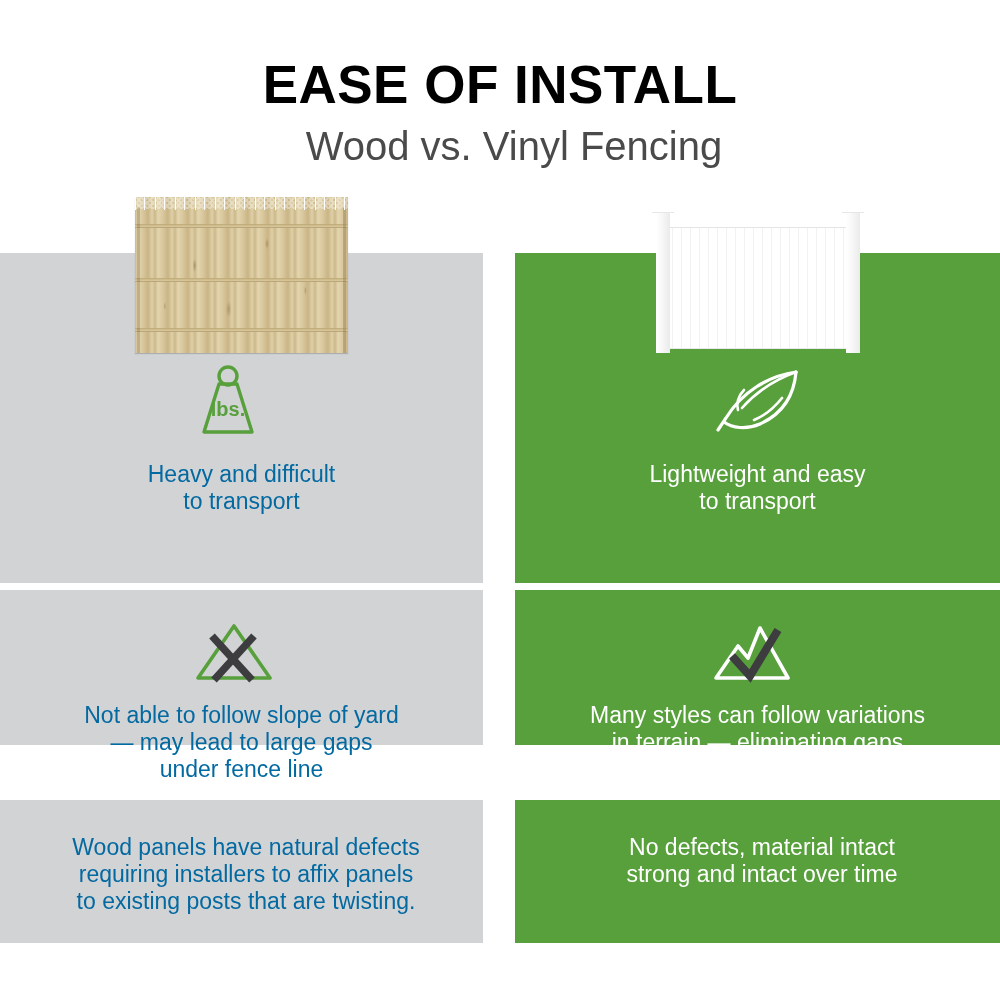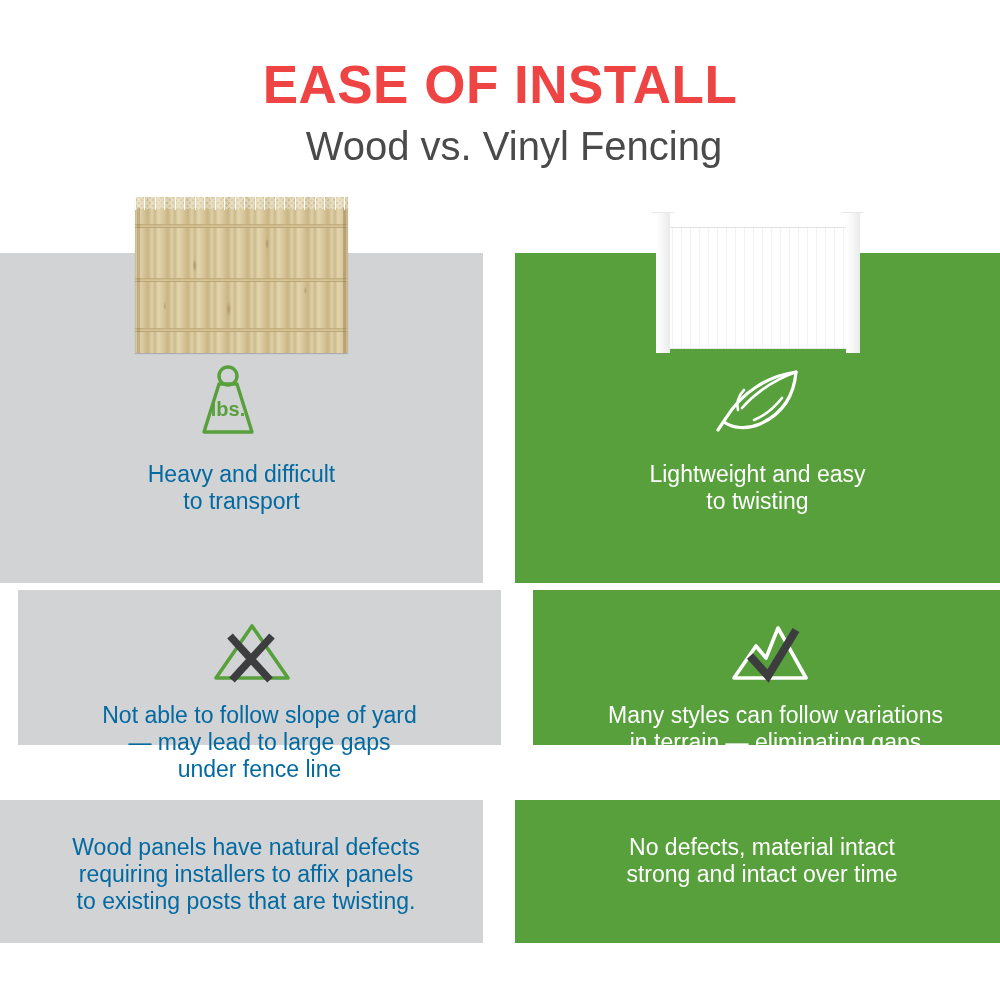--- a/index.html
+++ b/index.html
@@ -29,21 +29,21 @@
     height: 190px;
     text-align: center;
   }
   .title {
     margin: 0;
     padding-top: 58px;
     font-size: 53px;
     line-height: 1.0;
     font-weight: bold;
     letter-spacing: 0.5px;
-    color: #ef4444;
+    color: #000000;
     font-family: "Liberation Sans", sans-serif;
   }
   .subtitle {
     margin: 0;
     padding-top: 15px;
     font-size: 40px;
     line-height: 1.0;
     font-weight: normal;
     color: #4a4a4a;
     font-family: "Liberation Sans", sans-serif;
@@ -74,21 +74,21 @@
     box-sizing: border-box;
     display: flex;
     flex-direction: column;
     align-items: center;
     justify-content: flex-start;
   }
   .column.wood  .cell { background: #d2d3d5; }
   .column.vinyl .cell { background: #57a03c; }
 
   .cell-1 { top: 0px;   height: 330px; }
-  .cell-2 { top: 337px; height: 155px; margin-left: 18px; }
+  .cell-2 { top: 337px; height: 155px; }
   .cell-3 { top: 547px; height: 143px; padding-left: 9px; }
 
   
   .fence-holder {
     position: absolute;
     left: 0;
     width: 100%;
     top: -65px;
     height: 165px;
     display: flex;
@@ -312,21 +312,21 @@
           <svg width="100" height="72" viewBox="0 0 100 72">
             <path d="M88 6 C60 10 34 26 18 52 L10 64" fill="none" stroke="#ffffff" stroke-width="3.2" stroke-linecap="round"></path>
             <path d="M88 6 C86 30 74 48 52 58 C38 64 24 62 16 56" fill="none" stroke="#ffffff" stroke-width="3.2" stroke-linecap="round"></path>
             <path d="M88 6 C66 14 48 26 34 42" fill="none" stroke="#ffffff" stroke-width="2.6" stroke-linecap="round"></path>
             <path d="M36 24 C30 30 28 38 30 44" fill="none" stroke="#ffffff" stroke-width="2.6" stroke-linecap="round"></path>
             <path d="M74 32 C66 42 56 50 46 54" fill="none" stroke="#ffffff" stroke-width="2.6" stroke-linecap="round"></path>
           </svg>
         </div>
 
         <p class="caption">Lightweight and easy
-to twisting</p>
+to transport</p>
       </div>
 
       <div class="cell cell-2">
         <div class="icon-wrap">
           <svg width="88" height="64" viewBox="0 0 88 64">
             <path d="M8 58 L30 26 L40 38 L52 8 L80 58 Z" fill="none" stroke="#ffffff" stroke-width="3.6" stroke-linejoin="round"></path>
             <path d="M24 36 L42 56 L70 10" fill="none" stroke="#3d3d3f" stroke-width="8" stroke-linecap="butt" stroke-linejoin="miter"></path>
           </svg>
         </div>
         <p class="caption">Many styles can follow variations

